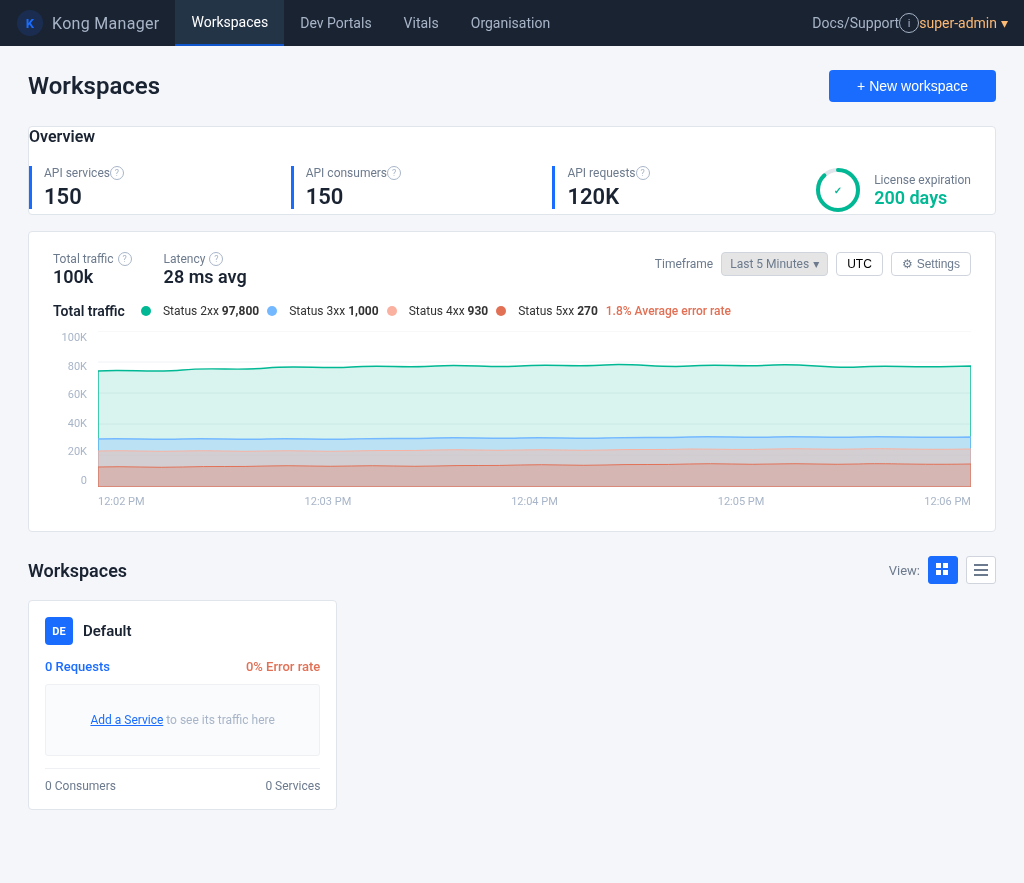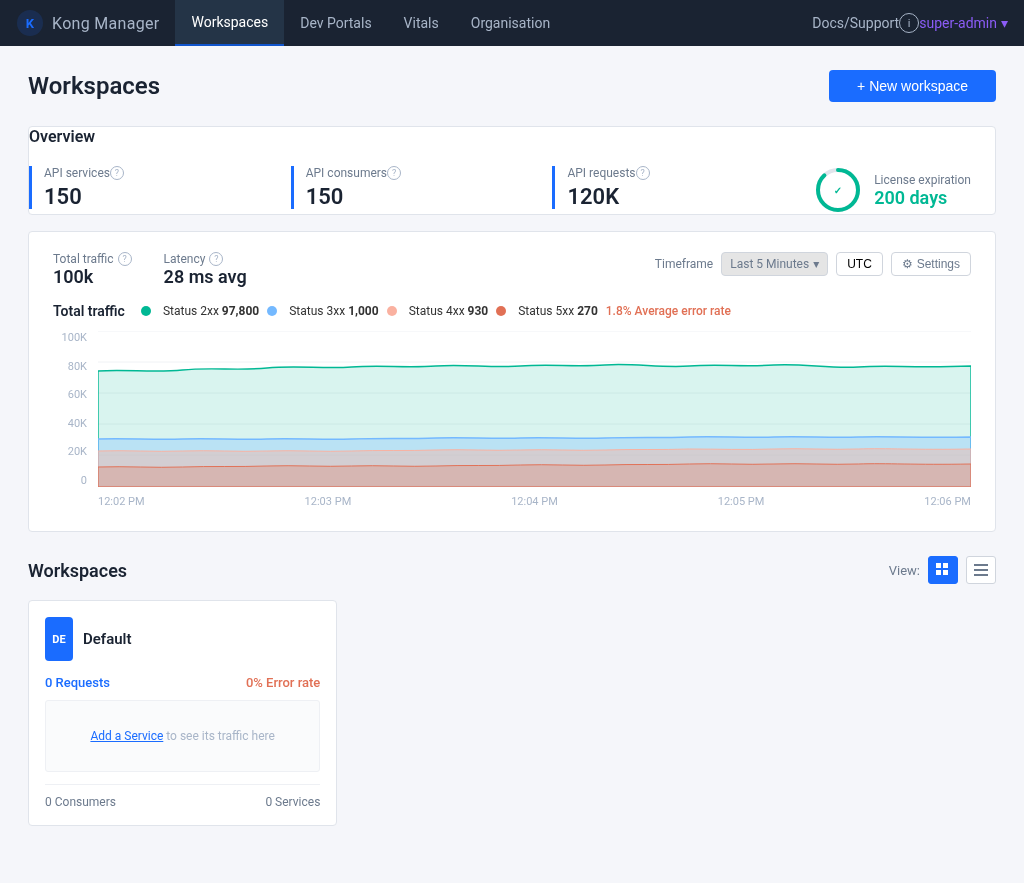--- a/index.html
+++ b/index.html
@@ -10,21 +10,21 @@
     .navbar-brand { display: flex; align-items: center; gap: 8px; margin-right: 16px; }
     .kong-logo { width: 28px; height: 28px; }
     .brand-text { color: #fff; font-size: 16px; font-weight: 600; letter-spacing: 0.3px; }
     .brand-text span { color: #a8b5c8; font-weight: 400; }
     .nav-items { display: flex; align-items: center; gap: 0; flex: 1; }
     .nav-item { color: #a8b5c8; padding: 0 16px; height: 46px; display: flex; align-items: center; cursor: pointer; font-size: 14px; text-decoration: none; }
     .nav-item.active { color: #fff; background: #243447; border-bottom: 2px solid #1155cc; }
     .nav-right { display: flex; align-items: center; }
     .nav-right-text { color: #a8b5c8; font-size: 14px; cursor: pointer; }
     .info-icon { width: 20px; height: 20px; border-radius: 50%; border: 1.5px solid #a8b5c8; display: flex; align-items: center; justify-content: center; color: #a8b5c8; font-size: 11px; cursor: pointer; }
-    .user-menu { display: flex; align-items: center; gap: 4px; color: #8b5cf6; cursor: pointer; font-size: 14px; }
+    .user-menu { display: flex; align-items: center; gap: 4px; color: #fdba74; cursor: pointer; font-size: 14px; }
 
     
     .page { padding: 24px 28px; }
     .page-header { display: flex; align-items: center; justify-content: space-between; margin-bottom: 24px; }
     .page-title { font-size: 24px; font-weight: 600; color: #1a2332; }
     .btn-primary { background: #1a6cff; color: #fff; border: none; border-radius: 4px; padding: 8px 28px; font-size: 14px; cursor: pointer; font-weight: 500; }
 
     
     .card { background: #fff; border-radius: 4px; border: 1px solid #e0e4eb; margin-bottom: 16px; }
     .card-title { font-size: 16px; font-weight: 600; color: #1a2332; margin-bottom: 20px; }
@@ -67,21 +67,21 @@
     .workspaces-header { display: flex; align-items: center; justify-content: space-between; margin-bottom: 16px; }
     .workspaces-title { font-size: 18px; font-weight: 600; color: #1a2332; }
     .view-controls { display: flex; align-items: center; gap: 8px; }
     .view-label { font-size: 13px; color: #6c7a8d; }
     .view-btn { width: 30px; height: 28px; border: 1px solid #d0d5dd; border-radius: 3px; display: flex; align-items: center; justify-content: center; cursor: pointer; background: #fff; color: #6c7a8d; }
     .view-btn.active { background: #1a6cff; border-color: #1a6cff; color: #fff; }
 
     .workspaces-grid { display: grid; grid-template-columns: repeat(3, 1fr); gap: 20px; }
     .workspace-card { background: #fff; border-radius: 4px; border: 1px solid #e0e4eb; padding: 16px; }
     .workspace-card-header { display: flex; align-items: center; gap: 10px; margin-bottom: 14px; }
-    .workspace-badge { width: 28px; height: 44px; border-radius: 4px; display: flex; align-items: center; justify-content: center; font-size: 11px; font-weight: 700; color: #fff; }
+    .workspace-badge { width: 28px; height: 28px; border-radius: 4px; display: flex; align-items: center; justify-content: center; font-size: 11px; font-weight: 700; color: #fff; }
     .badge-blue { background: #1a6cff; }
     .badge-teal { background: #00b894; }
     .workspace-name { font-size: 15px; font-weight: 600; color: #1a2332; }
     .workspace-metrics { display: flex; justify-content: space-between; margin-bottom: 10px; }
     .ws-metric { font-size: 13px; }
     .ws-metric.requests { color: #1a6cff; font-weight: 500; cursor: pointer; }
     .ws-metric.error { color: #e17055; font-weight: 500; }
     .ws-chart { height: 72px; border: 1px solid #eef0f4; border-radius: 3px; background: #fafbfc; overflow: hidden; position: relative; display: flex; align-items: center; justify-content: center; margin-bottom: 12px; }
     .ws-chart-link { color: #1a6cff; font-size: 12px; text-decoration: underline; cursor: pointer; }
     .workspace-footer { display: flex; justify-content: space-between; font-size: 12px; color: #6c7a8d; border-top: 1px solid #eef0f4; padding-top: 10px; margin-top: 10px; }

